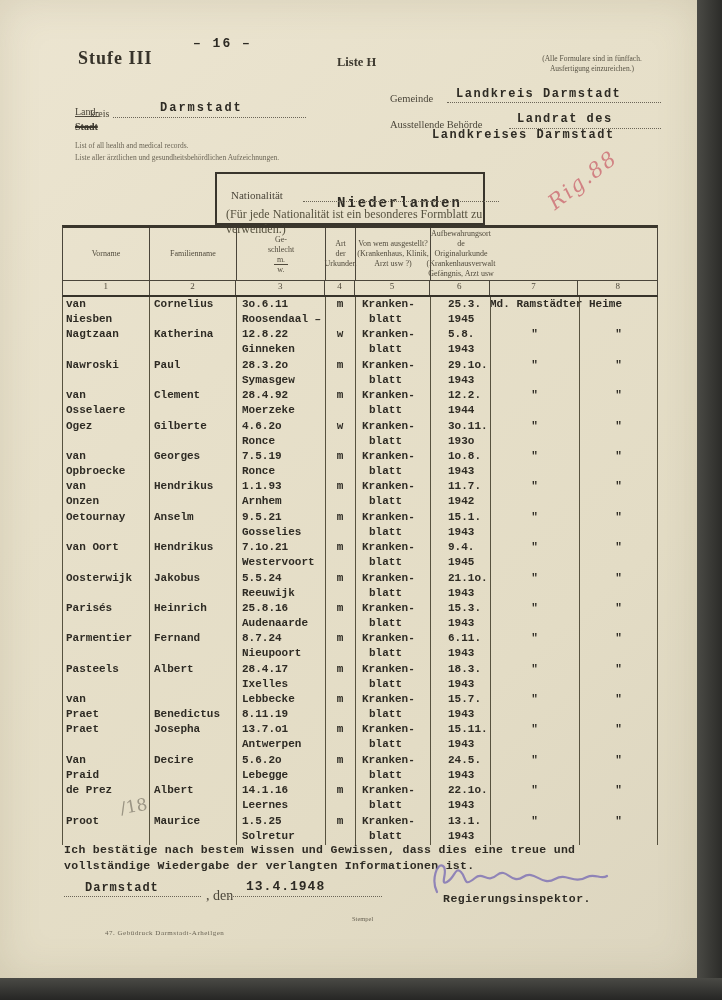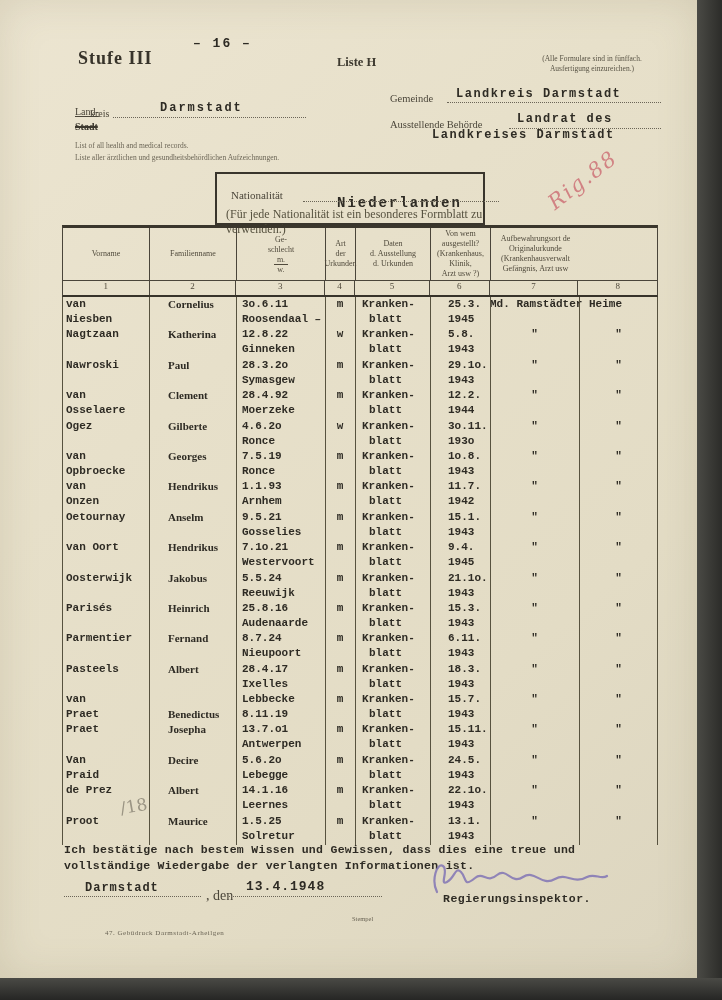--- a/index.html
+++ b/index.html
@@ -74,21 +74,21 @@
   .mw { font-size:8px; line-height:9px; }
   .mw .w { border-top:1px solid #504a3c; display:inline-block; padding:0 3px; }
 
   .tbody { position:relative; height:548px; }
   .vline { position:absolute; top:0; width:1px; height:100%; background:#57523f; }
 
   .trow { display:flex; height:30.4px; }
   .tc { font-family:"Liberation Mono","DejaVu Sans Mono",monospace; font-weight:700; font-size:11px; line-height:15px; color:#2e2b24; overflow:visible; }
   .tc .l { display:block; white-space:nowrap; height:15px; }
   .tc:nth-child(1){ width:87px; padding-left:4px; }
-  .tc:nth-child(2){ width:87px; padding-left:19px;font-family:Liberation Serif, serif; }
+  .tc:nth-child(2){ width:87px; padding-left:5px; }
   .tc:nth-child(3){ width:89px; padding-left:6px; }
   .tc:nth-child(4){ width:30px; text-align:center; }
   .tc:nth-child(5){ width:75px; padding-left:7px; }
   .tc:nth-child(5) .ind { padding-left:7px; }
   .tc:nth-child(6){ width:60px; padding-left:18px; }
   .tc:nth-child(7){ width:89px; text-align:center; }
   .tc:nth-child(8){ width:79px; text-align:center; }
 
   .pencil-18 { left:120px; top:796px; font-size:17px; color:#837d6e; transform:rotate(-10deg); opacity:.75; font-family:"DejaVu Serif",serif; }
 
@@ -146,23 +146,20 @@
     <div class="thead">
       <div class="hcell">Vorname</div>
       <div class="hcell">Familienname</div>
       <div class="hcell">
         <span>Ge-
 schlecht</span>
         <span class="mw"><span>m.</span><br><span class="w">w.</span></span>
       </div>
       <div class="hcell">Art
 der Urkunden</div>
-      <div class="hcell">Daten
-d. Ausstellung
-d. Urkunden</div>
       <div class="hcell">Von wem ausgestellt?
 (Krankenhaus, Klinik,
 Arzt usw ?)</div>
       <div class="hcell">Aufbewahrungsort de
 Originalurkunde
 (Krankenhausverwalt
 Gefängnis, Arzt usw</div>
     </div>
     <div class="numrow">
       <div class="ncell">1</div>

